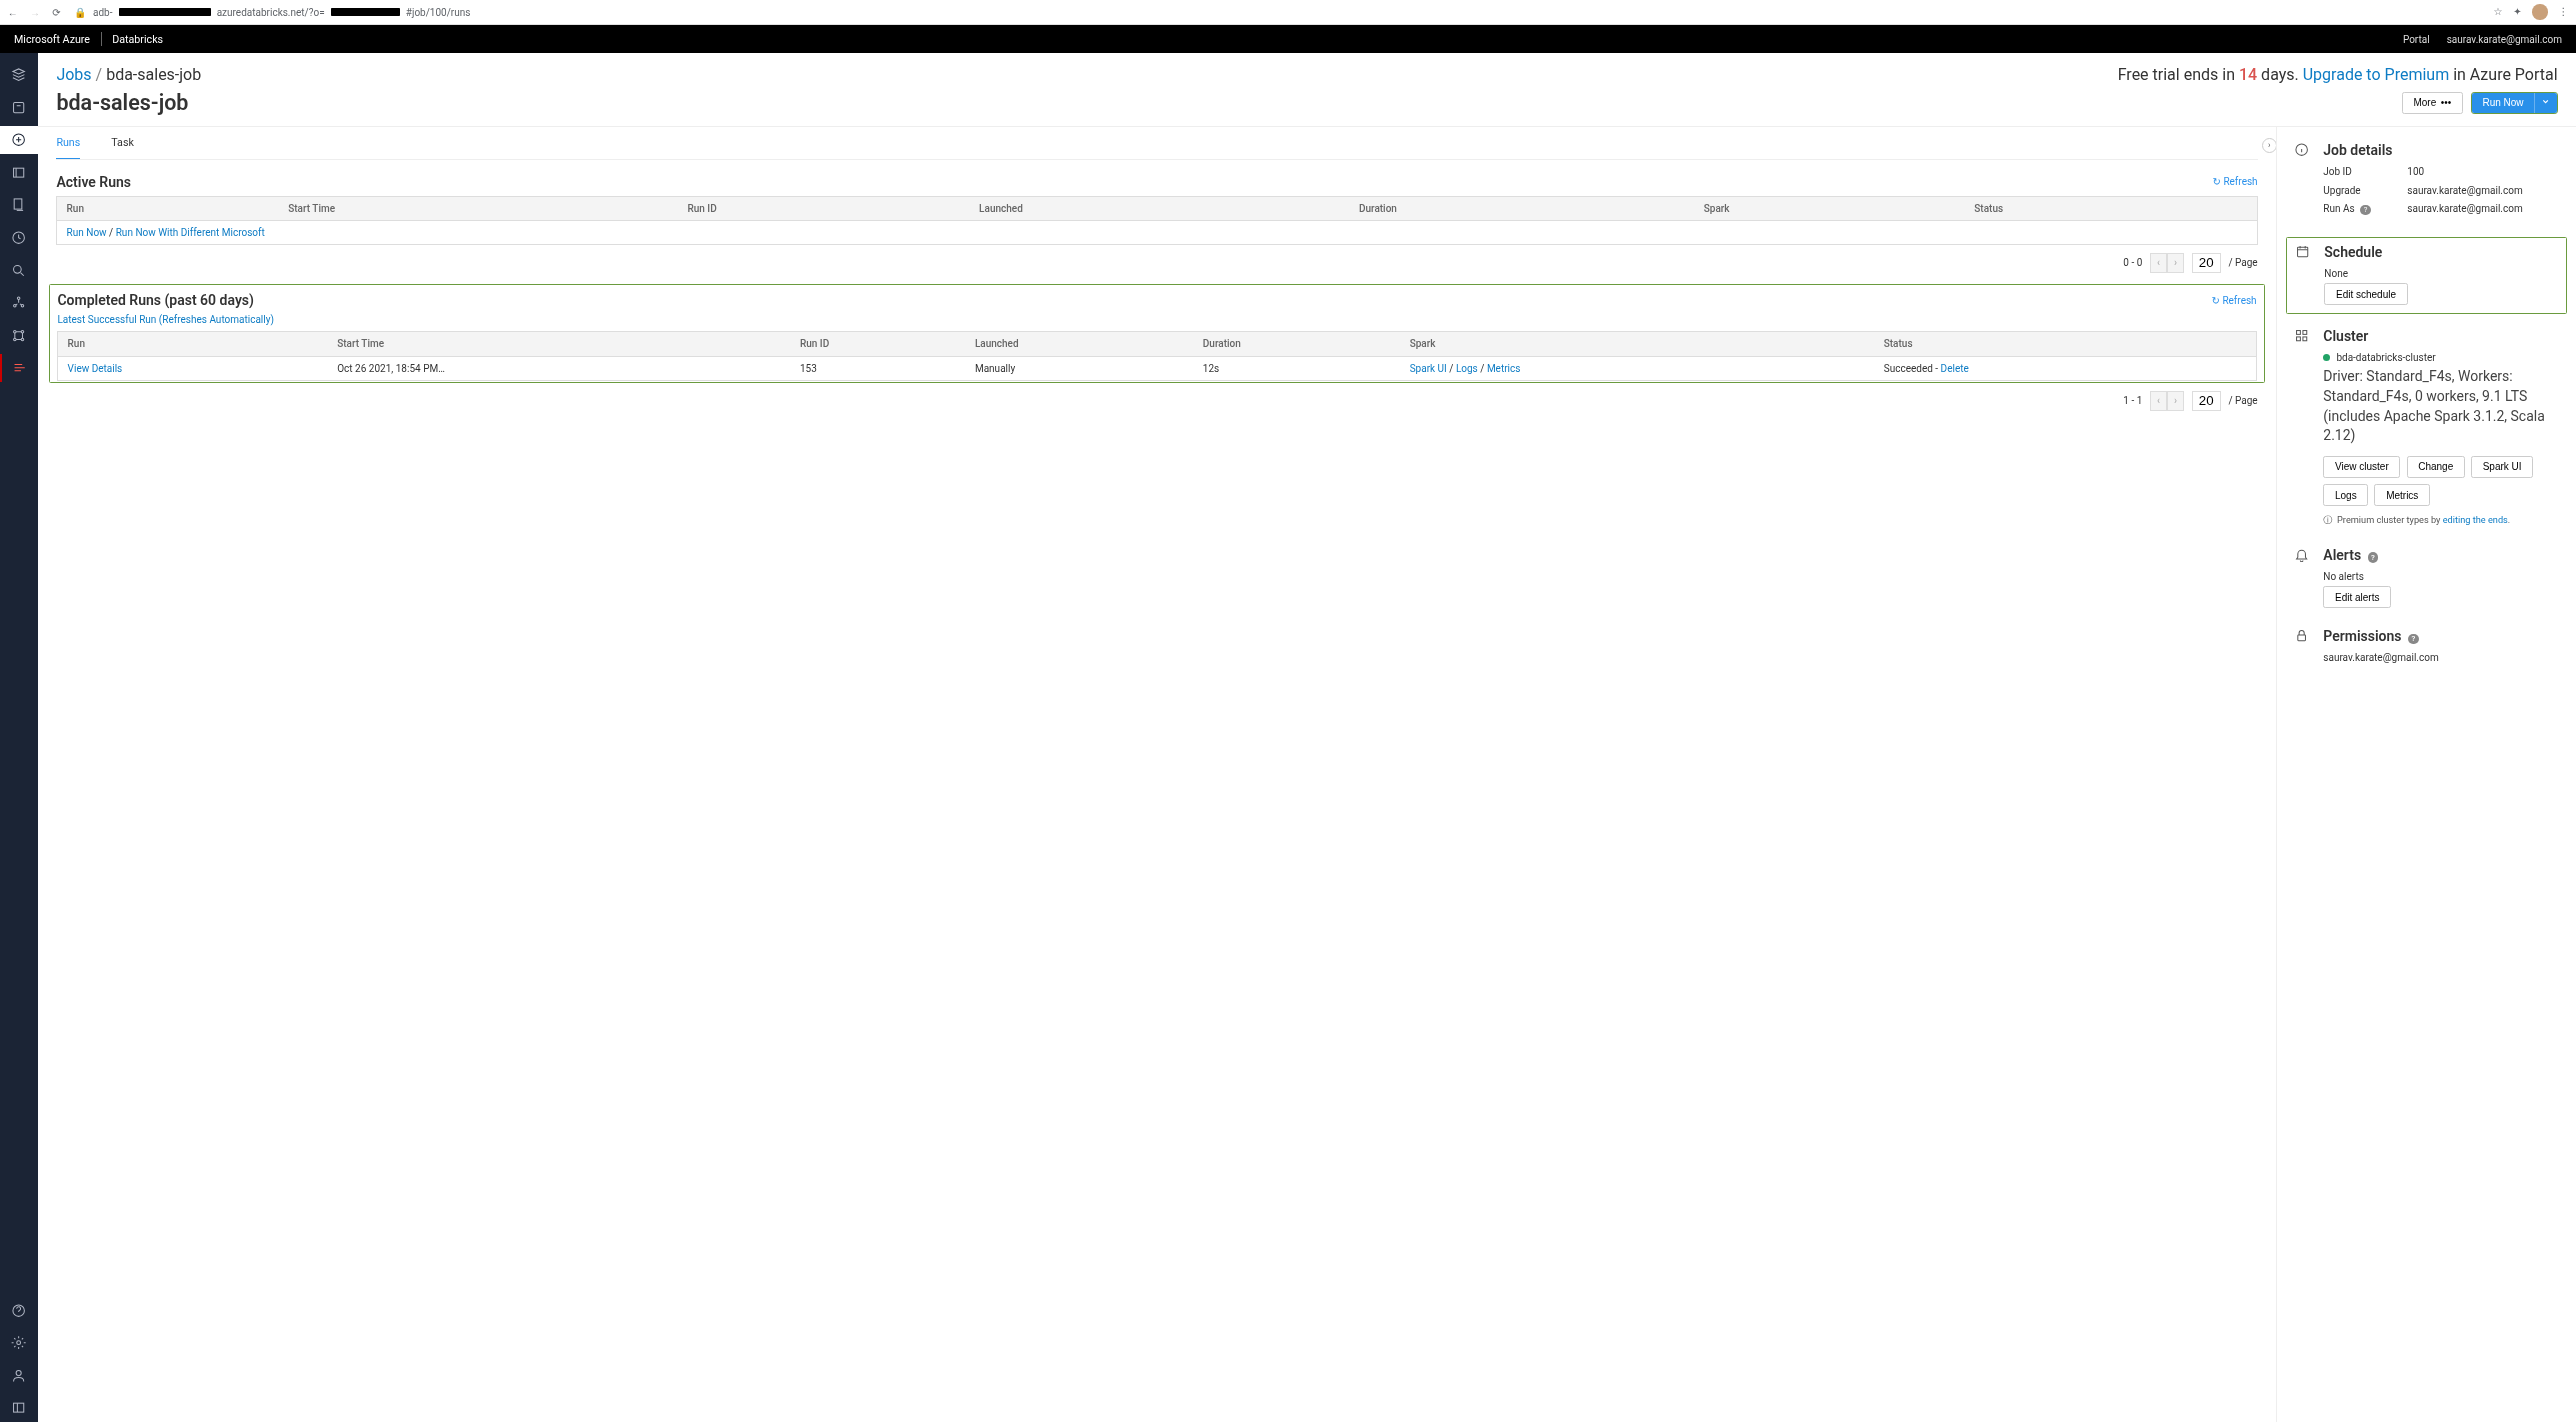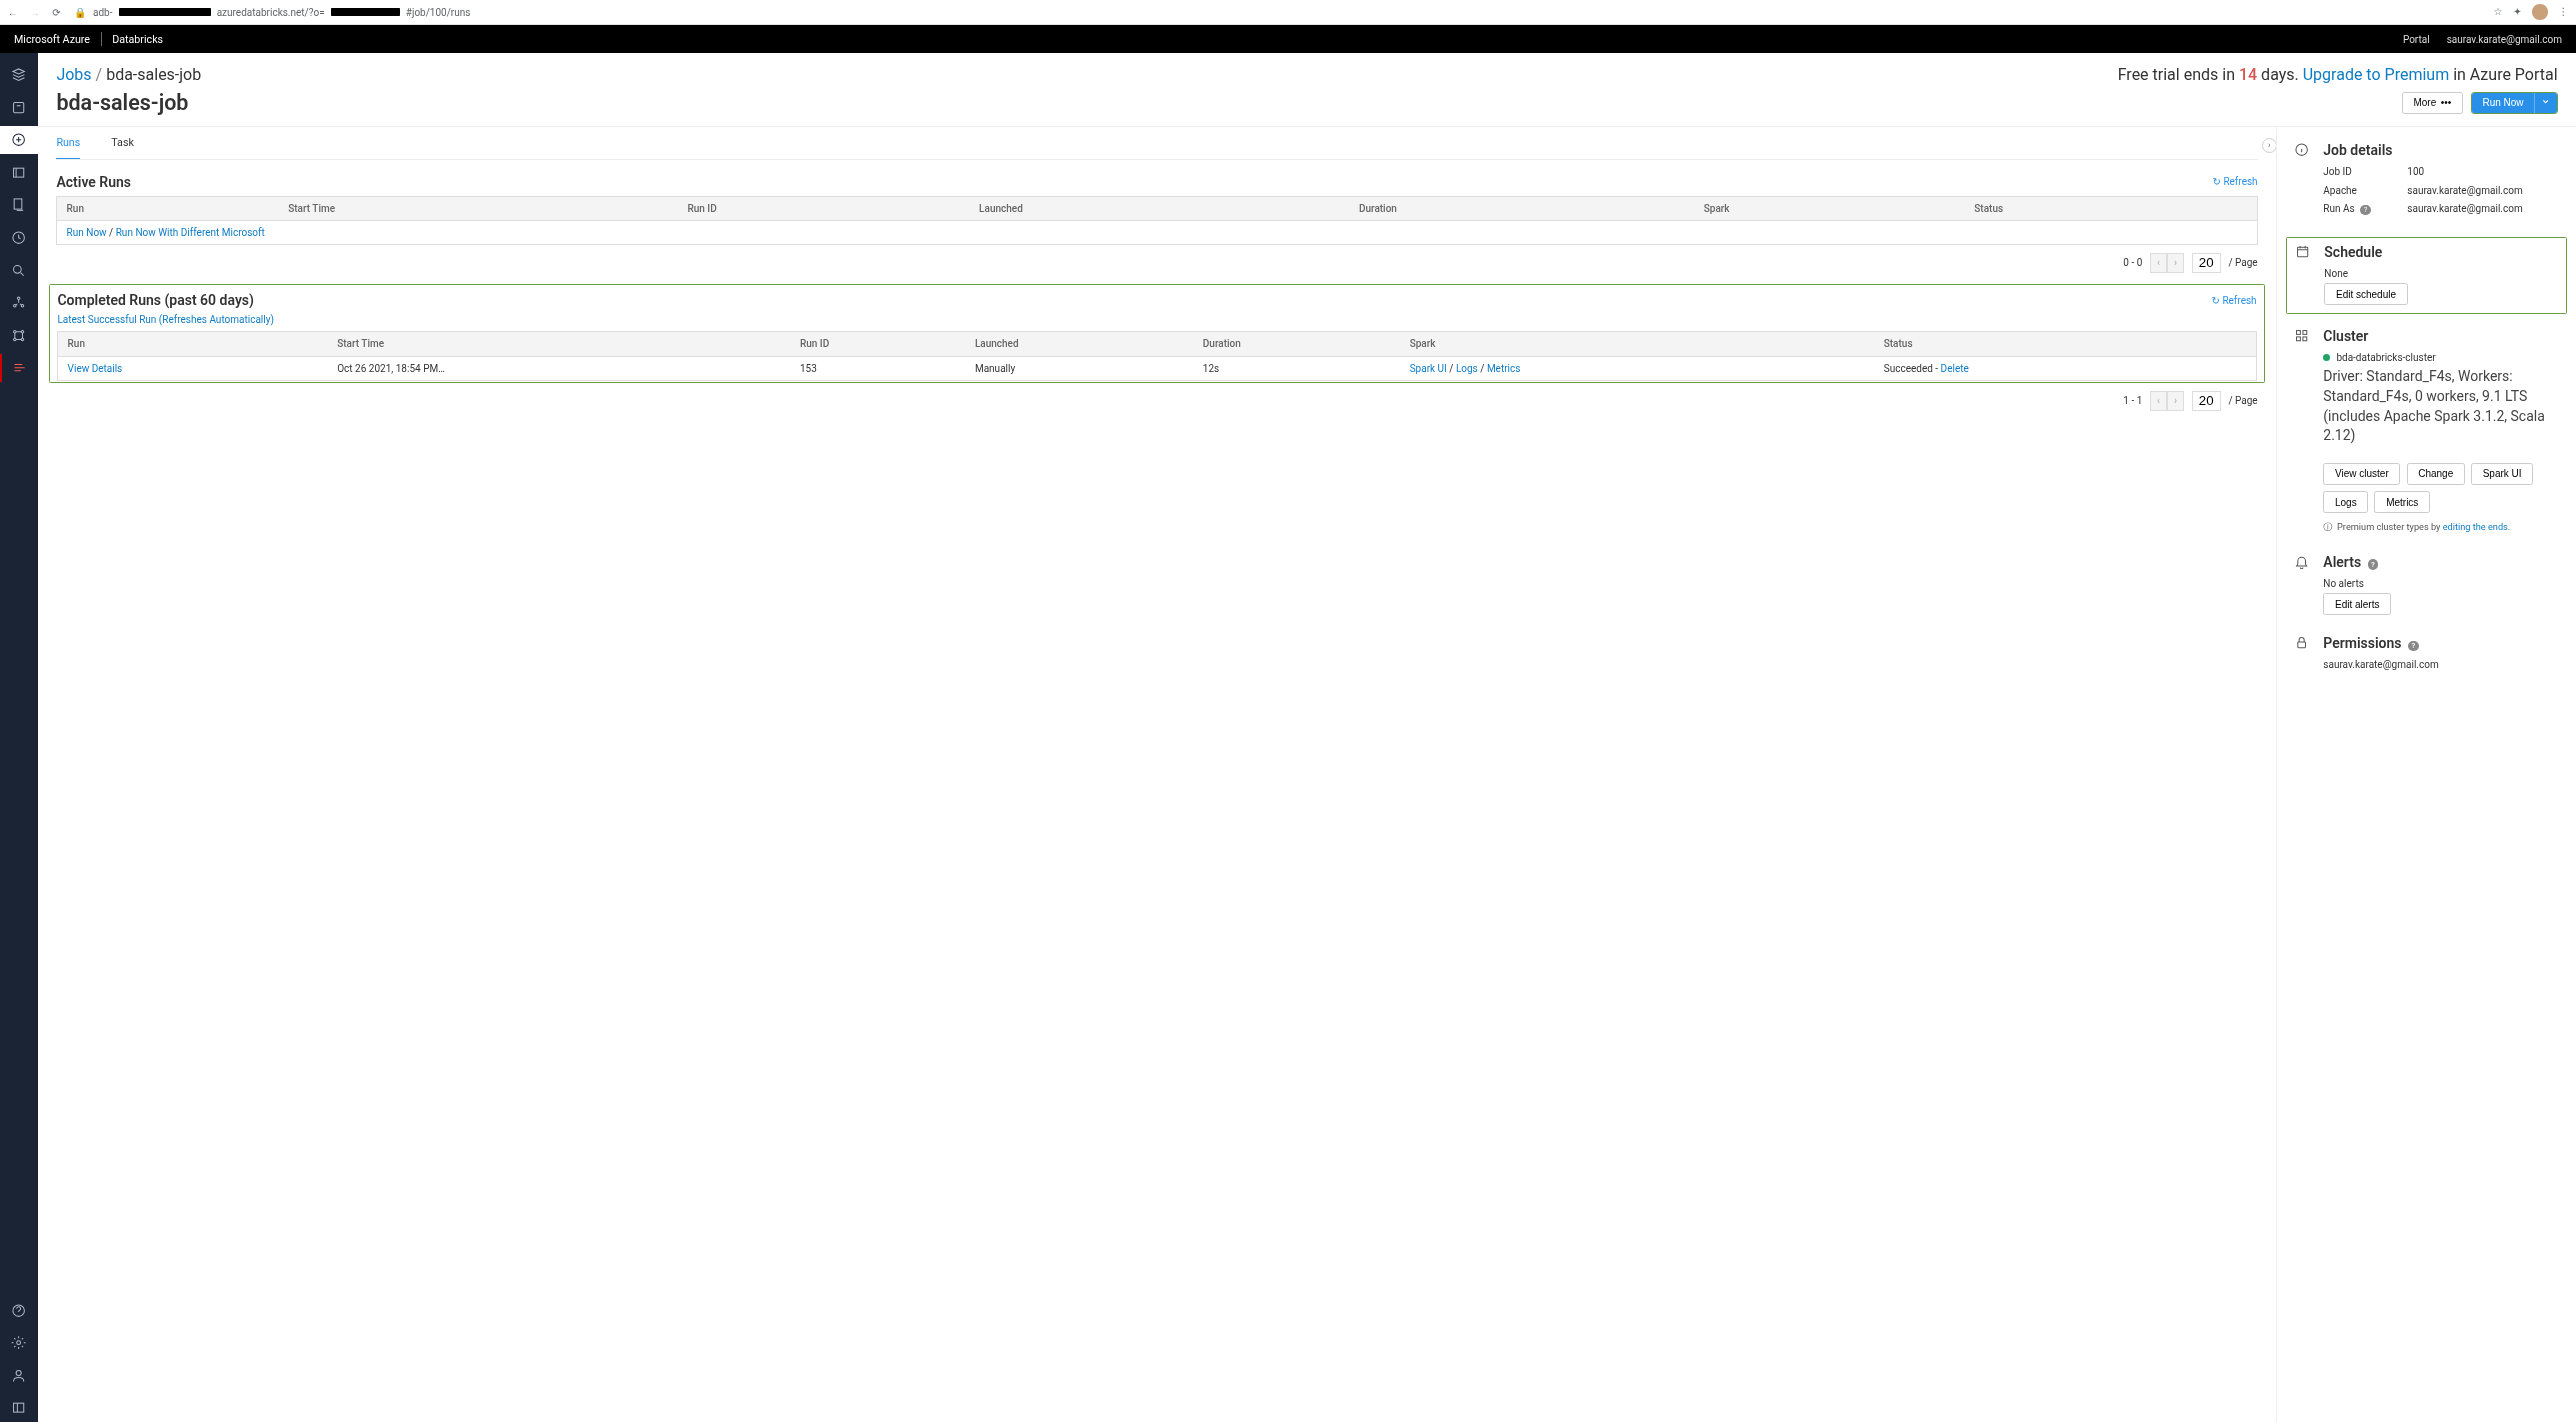--- a/index.html
+++ b/index.html
@@ -65,21 +65,21 @@
 
 .boxed { border: 1.5px solid #6a9b3e; border-radius: 1.5px; padding: 7.7px 7.7px 1.5px; margin: -7.7px -7.7px 0; }
 
 .right-panel { width: 299px; padding: 15.3px 17px; overflow: auto; flex-shrink: 0; }
 .rp-block { display: flex; gap: 12.3px; margin-bottom: 20px; }
 .rp-block .rp-icn { width: 17px; flex-shrink: 0; color: #555; }
 .rp-block .rp-icn svg { width: 15.3px; height: 15.3px; stroke: currentColor; fill: none; stroke-width: 1.6; }
 .rp-block h3 { font-size: 14px; font-weight: 600; margin-bottom: 7.7px; }
 .rp-block .kv { display: flex; margin-bottom: 7.7px; font-size: 10px; }
 .rp-block .kv .k { width: 84px; color: #333; }
-.rp-block .btn-row { display: flex; flex-wrap: wrap; gap: 6.1px; margin-top: 17px; }
+.rp-block .btn-row { display: flex; flex-wrap: wrap; gap: 6.1px; margin-top: 10px; }
 .green-box { border: 1.5px solid #6a9b3e; border-radius: 1.5px; padding: 6.1px 7.7px 7.7px; margin: -6.1px -7.7px 14px; }
 .status-dot { width: 7px; height: 7px; border-radius: 50%; background: #21a366; display: inline-block; margin-right: 6.1px; }
 .help { display: inline-flex; width: 10.7px; height: 10.7px; border-radius: 50%; background: #888; color: #fff; font-size: 7.7px; align-items: center; justify-content: center; margin-left: 3.1px; }
 .small { font-size: 10px; color: #333; margin-bottom: 4.6px; }
 .info-line { font-size: 9.2px; color: #555; margin-top: 7.7px; }
 .info-line .pre-icn { margin-right: 4.6px; }
 </style>
 </head>
 <body>
 
@@ -329,21 +329,21 @@
                 <circle cx="12" cy="12" r="9"></circle>
                 <path d="M12 8h0M12 11v5"></path>
               </svg></div>
           <div style="flex:1">
             <h3>Job details</h3>
             <div class="kv">
                 <span class="k">Job ID</span>
                 <span>100</span>
               </div>
             <div class="kv">
-                <span class="k">Apache</span>
+                <span class="k">Upgrade</span>
                 <span>saurav.karate@gmail.com</span>
               </div>
             <div class="kv">
                 <span class="k"><span>Run As</span> <span class="help">?</span></span>
                 <span>saurav.karate@gmail.com</span>
               </div>
           </div>
         </div>
 
         <div class="green-box">

